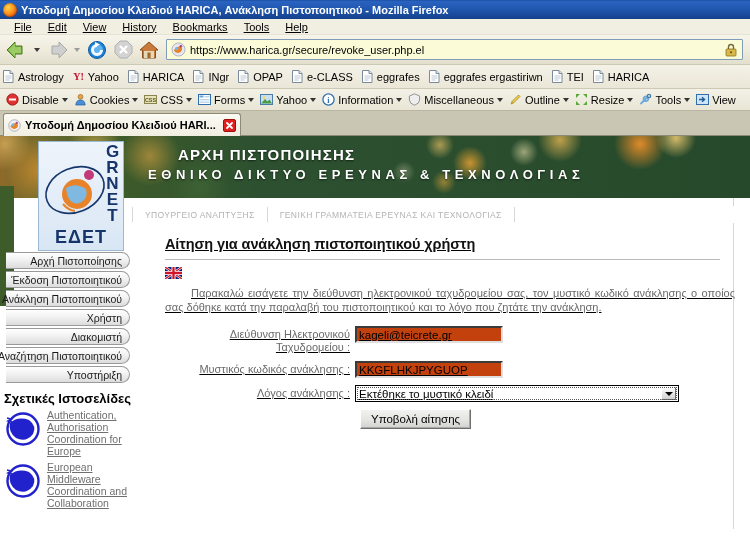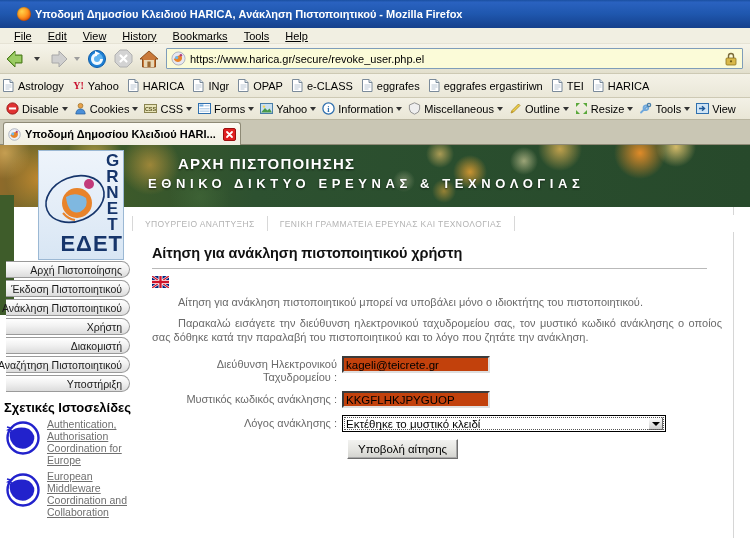--- a/index.html
+++ b/index.html
@@ -7,21 +7,21 @@
     width:750px;height:550px;overflow:hidden;
     font-family:"Liberation Sans","DejaVu Sans",sans-serif;
     font-size:11px;background:#ffffff;
     -webkit-font-smoothing:none;
   }
   
   #titlebar{
     height:19px;width:750px;
     background:linear-gradient(to bottom,#1a4fa0 0%,#2a62c0 8%,#1f57ae 50%,#15408c 100%);
     display:flex;align-items:center;color:#fff;font-weight:bold;font-size:11px;
-    padding:14px;box-sizing:border-box;
+    padding:0;box-sizing:border-box;
   }
   #titlebar .ff-ico{
     width:14px;height:14px;margin:0 4px 0 3px;border-radius:50%;
     background:radial-gradient(circle at 35% 32%,#ffd24a 0%,#ff9a21 42%,#e8590c 75%,#a03a07 100%);
     box-shadow:inset 0 0 2px rgba(0,0,0,.5);flex:0 0 auto;
   }
   #titlebar .ttl{white-space:nowrap;overflow:hidden;text-overflow:clip;letter-spacing:0px;}
 
   
   #menubar{
@@ -141,41 +141,41 @@
   #subnav .sn:first-child{border-left:1px solid #d8d8d8;}
   #subnav .snfill{flex:1;border-right:1px solid #d8d8d8;height:15px;}
 
   
   #logo{
     position:absolute;left:38px;top:5px;width:86px;height:110px;
     background:linear-gradient(to bottom,#eef4fb 0%,#e2ecf7 60%,#d8e6f4 100%);
     border:1px solid #9bb8d4;box-sizing:border-box;z-index:5;
   }
   #logo .gr{position:absolute;right:3px;top:2px;font-size:17px;font-weight:bold;color:#16356b;line-height:16px;letter-spacing:0;text-align:center;width:15px;}
-  #logo .edet{position:absolute;left:0;right:0;bottom:2px;text-align:right;font-size:22px;font-weight:bold;color:#16356b;letter-spacing:1px;}
+  #logo .edet{position:absolute;left:0;right:0;bottom:2px;text-align:center;font-size:18px;font-weight:bold;color:#16356b;letter-spacing:1px;}
 
   
   #sidebar{position:absolute;left:0;top:50px;width:132px;z-index:6;}
   #sidebar .grnstrip{position:absolute;left:0;top:0;width:14px;height:120px;background:#3e5c2a;}
   .navitem{
     position:relative;height:17px;margin:0 0 2px 6px;width:124px;
     background:linear-gradient(to bottom,#ffffff 0%,#f2f2f2 45%,#dcdcdc 100%);
     border:1px solid #9a9a9a;border-left:none;
     border-radius:0 9px 9px 0;box-sizing:border-box;
     display:flex;align-items:center;justify-content:flex-end;
     padding-right:7px;font-size:10.5px;color:#1a1a1a;cursor:default;white-space:nowrap;
   }
   #related{position:absolute;left:2px;top:128px;width:130px;}
   #related .rttl{font-size:13px;font-weight:bold;color:#000;margin-bottom:3px;padding-left:2px;white-space:nowrap;}
   .rellink{display:flex;align-items:flex-start;margin-bottom:4px;}
   .rellink .globe{width:42px;height:40px;flex:0 0 auto;margin-right:3px;}
   .rellink .rtxt{font-size:10.5px;color:#6f6f6f;text-decoration:underline;line-height:12px;cursor:default;}
 
   
-  #main{position:absolute;left:152px;top:100px;width:570px;}
+  #main{position:absolute;left:165px;top:100px;width:570px;text-decoration:underline;}
   #h1{font-size:14.5px;font-weight:bold;color:#111;letter-spacing:-.1px;}
   #rule{height:1px;background:#b9b9b9;margin:7px 0 7px 0;width:555px;}
   #flag{width:17px;height:12px;display:block;}
   .para{font-size:11px;color:#6a6a6a;line-height:14px;text-align:justify;margin-top:7px;}
   .para .ind{display:inline-block;width:26px;}
 
   
   #form{margin-top:12px;}
   .frow{display:flex;align-items:flex-start;margin-bottom:7px;}
   .flbl{width:190px;text-align:right;font-size:11px;color:#6a6a6a;line-height:13px;padding-right:5px;padding-top:2px;box-sizing:border-box;}
@@ -550,21 +550,20 @@
     <div id="h1">Αίτηση για ανάκληση πιστοποιητικού χρήστη</div>
     <div id="rule"></div>
     <svg id="flag" viewBox="0 0 34 24">
       <rect width="34" height="24" fill="#00247d"></rect>
       <path d="M0 0 L34 24 M34 0 L0 24" stroke="#fff" stroke-width="5"></path>
       <path d="M0 0 L34 24 M34 0 L0 24" stroke="#cf142b" stroke-width="2.6"></path>
       <path d="M17 0 v24 M0 12 h34" stroke="#fff" stroke-width="8"></path>
       <path d="M17 0 v24 M0 12 h34" stroke="#cf142b" stroke-width="4.6"></path>
     </svg>
 
-    <div class="para"><span class="ind"></span><span>Αίτηση για ανάκληση πιστοποιητικού μπορεί να υποβάλει μόνο ο ιδιοκτήτης του πιστοποιητικού.</span></div>
     <div class="para"><span class="ind"></span><span>Παρακαλώ εισάγετε την διεύθυνση ηλεκτρονικού ταχυδρομείου σας, τον μυστικό κωδικό ανάκλησης ο οποίος σας δόθηκε κατά την παραλαβή του πιστοποιητικού και το λόγο που ζητάτε την ανάκληση.</span></div>
 
     <div id="form">
       <div class="frow">
         <div class="flbl">Διεύθυνση Ηλεκτρονικού Ταχυδρομείου :</div>
         <input class="ftxt" type="text" value="kageli@teicrete.gr" style="">
       </div>
       <div class="frow">
         <div class="flbl">Μυστικός κωδικός ανάκλησης :</div>
         <input class="ftxt" type="text" value="KKGFLHKJPYGUOP" style="">

